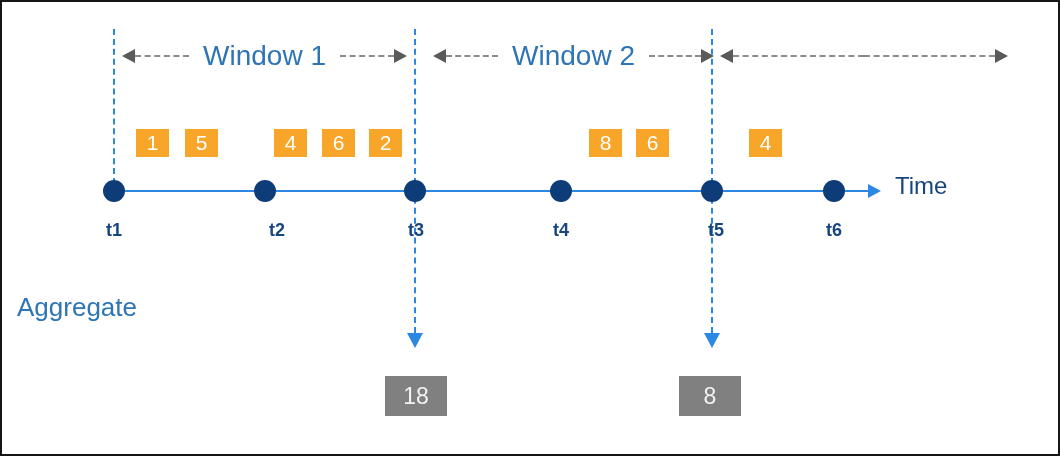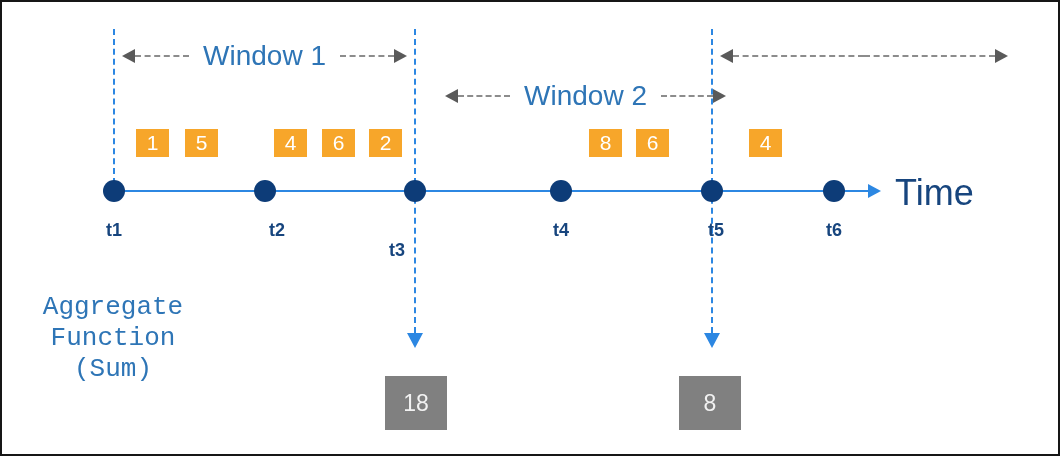--- a/index.html
+++ b/index.html
@@ -69,21 +69,21 @@
     top: 218px;
     width: 60px;
     text-align: center;
     font-size: 18px;
     font-weight: 700;
     color: var(--axis-text);
   }
   .time-label {
     position: absolute;
     left: 893px; top: 170px;
-    font-size: 36px;
+    font-size: 24px;
     font-weight: 300;
     color: var(--axis-text);
   }
   
   .window-span {
     position: absolute;
     top: 40px;
     height: 28px;
     display: flex;
     align-items: center;
@@ -122,58 +122,57 @@
     font-size: 21px;
     font-weight: 300;
     display: flex;
     align-items: center;
     justify-content: center;
   }
   
   .output-box {
     position: absolute;
     top: 374px;
-    width: 62px; height: 54px;
+    width: 62px; height: 40px;
     background: var(--output-box);
     color: #f2f2f2;
     font-size: 23px;
     font-weight: 300;
     display: flex;
     align-items: center;
     justify-content: center;
   }
   
   .row-label {
     position: absolute;
     left: 15px;
     width: 192px;
-    text-align: center;
+    text-align: left;
     font-size: 26px;
     font-weight: 300;
     color: var(--label-blue);
     line-height: 31px;
-    font-family: Liberation Mono, monospace;
   }
   .aggregate-label { top: 290px; }
   .output-events-label { top: 381px; }
 </style>
 </head>
 <body>
 
 <div class="frame">
 
   <div>
       <div class="window-span" style="left: 120px; width: 285px;">
         <div class="tri tri-left"></div>
         <div class="window-dash"></div>
         <div class="window-label">Window 1</div>
         <div class="window-dash"></div>
         <div class="tri tri-right"></div>
       </div>
-      <div class="window-span" style="left: 443px; width: 281px; margin-top: 40px;">
+      <div class="window-span" style="left: 431px; width: 281px;">
         <div class="tri tri-left"></div>
         <div class="window-dash"></div>
         <div class="window-label">Window 2</div>
         <div class="window-dash"></div>
         <div class="tri tri-right"></div>
       </div>
       <div class="window-span" style="left: 718px; width: 288px;">
         <div class="tri tri-left"></div>
         <div class="window-dash"></div>
         <div class="window-dash"></div>
@@ -197,34 +196,33 @@
     <div class="timeline-arrowhead"></div>
     <div class="time-label">Time</div>
   <div class="vline vline-short" style="left: 111px;"></div>
       <div class="dot" style="left: 101px;"></div>
       <div class="tick-label" style="left: 82px;">t1</div>
       <div class="dot" style="left: 252px;"></div>
       <div class="tick-label" style="left: 245px;">t2</div>
       <div class="vline vline-full" style="left: 412px;"></div>
       <div class="down-arrowhead" style="left: 405px;"></div>
       <div class="dot" style="left: 402px;"></div>
-      <div class="tick-label" style="left: 365px; margin-top: 20px;">t3</div>
+      <div class="tick-label" style="left: 384px;">t3</div>
       <div class="dot" style="left: 548px;"></div>
       <div class="tick-label" style="left: 529px;">t4</div>
       <div class="vline vline-full" style="left: 709px;"></div>
       <div class="down-arrowhead" style="left: 702px;"></div>
       <div class="dot" style="left: 699px;"></div>
       <div class="tick-label" style="left: 684px;">t5</div>
       <div class="dot" style="left: 821px;"></div>
       <div class="tick-label" style="left: 802px;">t6</div>
     </div>
 
   <div class="row-label aggregate-label">
     <div>Aggregate</div>
-    <div>Function (Sum)</div>
   </div>
 
 
   <div>
       <div class="output-box" style="left: 383px;">18</div>
       <div class="output-box" style="left: 677px;">8</div>
     </div>
 
 </div>
 

